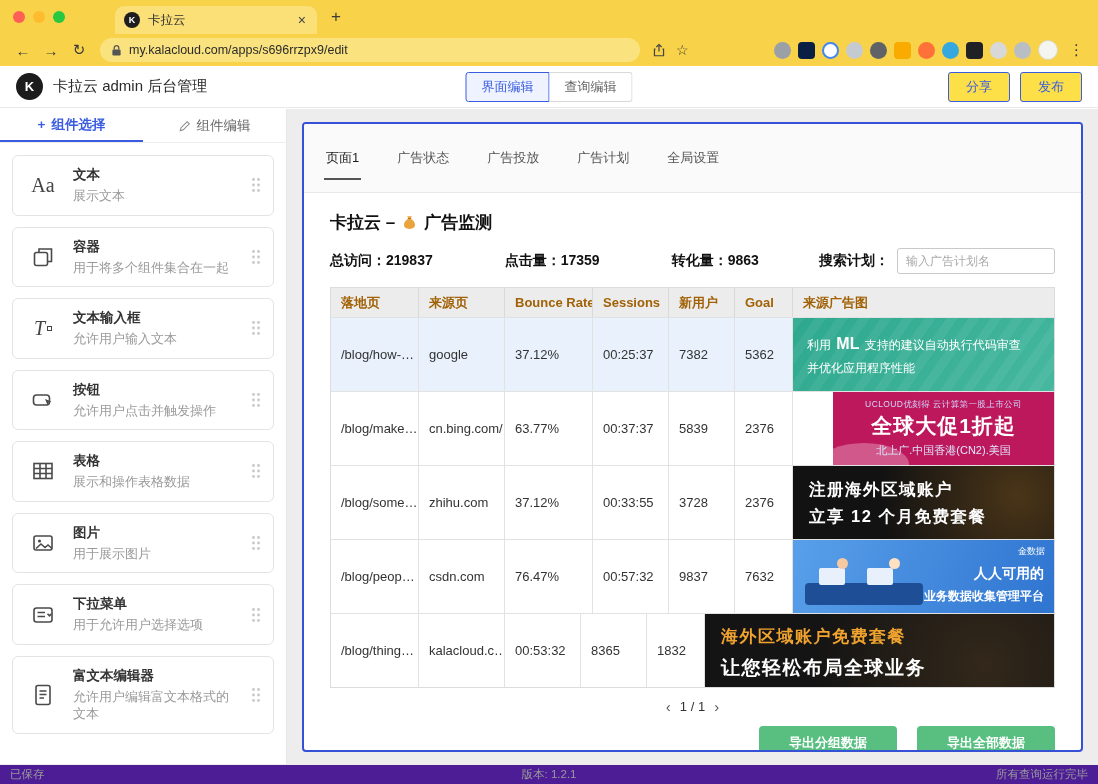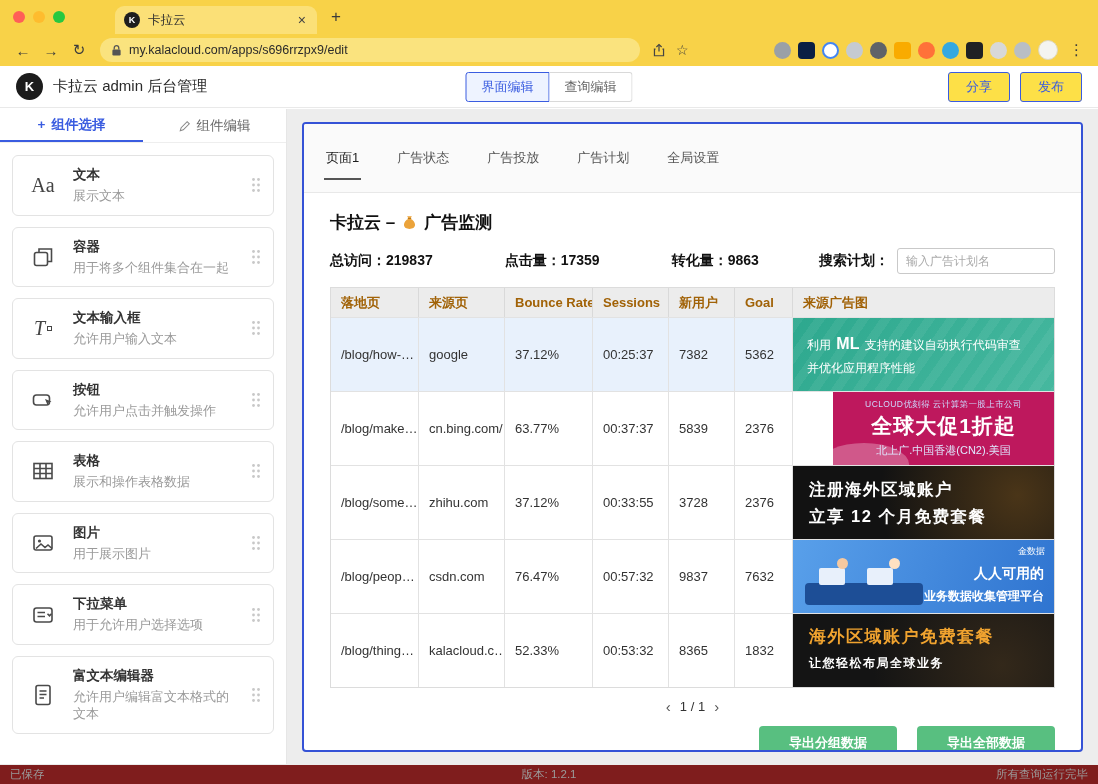--- a/index.html
+++ b/index.html
@@ -97,29 +97,29 @@
   .ad4-text { position:absolute; right:10px; top:25px; text-align:right; }
   .ad4-line1 { font-size:14px; font-weight:bold; }
   .ad4-line2 { font-size:12px; margin-top:5px; font-weight:bold; }
   .ad4 .desk { position:absolute; left:12px; bottom:8px; width:118px; height:22px; background:#1d4e96; border-radius:4px; }
   .ad4 .mon1 { position:absolute; left:26px; bottom:28px; width:26px; height:17px; background:#e8f0fb; border-radius:2px; }
   .ad4 .mon2 { position:absolute; left:74px; bottom:28px; width:26px; height:17px; background:#e8f0fb; border-radius:2px; }
   .ad4 .head1 { position:absolute; left:44px; bottom:44px; width:11px; height:11px; border-radius:50%; background:#f6c9a0; }
   .ad4 .head2 { position:absolute; left:96px; bottom:44px; width:11px; height:11px; border-radius:50%; background:#ffe1c2; }
   .ad5 { background:radial-gradient(circle at 80% 70%, #33281a 0%, transparent 60%), #141414; padding:11px 16px; }
   .ad5-line1 { color:#f0a32f; font-size:17px; font-weight:bold; letter-spacing:1.5px; }
-  .ad5-line2 { color:#fff; font-size:12px; font-weight:bold; letter-spacing:1.5px; margin-top:7px; }
+  .ad5-line2 { color:#fff; font-size:19px; font-weight:bold; letter-spacing:1.5px; margin-top:7px; }
 
   .pagination { margin-top:11px; display:flex; justify-content:center; align-items:center; gap:9px; font-size:13px; color:#333; }
   .page-arrow { color:#555; font-size:15px; line-height:1; }
   .export-row { margin-top:auto; display:flex; justify-content:flex-end; gap:20px; padding-top:12px; }
   .export-btn { background:#58bf80; color:#fff; font-size:13px; font-weight:bold; padding:8px 30px; border-radius:4px; border:none; font-family:inherit; }
 
   
-  .statusbar { position:absolute; bottom:0; left:0; right:0; height:20px; background:#7f1d1d; border-top:1px solid #ececec; display:flex; align-items:center; font-size:11.5px; color:#9b9b9b; padding:0 10px; }
+  .statusbar { position:absolute; bottom:0; left:0; right:0; height:20px; background:#4c1d95; border-top:1px solid #ececec; display:flex; align-items:center; font-size:11.5px; color:#9b9b9b; padding:0 10px; }
   .status-center { position:absolute; left:50%; transform:translateX(-50%); }
   .status-right { margin-left:auto; }
 
   svg { display:block; }
 </style>
 </head>
 <body>
 
 <div class="titlebar">
   <div class="traffic">
@@ -514,21 +514,20 @@
                   <div class="ad4-line1">人人可用的</div>
                   <div class="ad4-line2">业务数据收集管理平台</div>
                 </div>
               </div>
             </span>
           </div>
 
           <div class="trow">
             <span class="td c1">/blog/thing…</span>
             <span class="td c2">kalacloud.c…</span>
-            <span class="td c3">52.33%</span>
             <span class="td c4">00:53:32</span>
             <span class="td c5">8365</span>
             <span class="td c6">1832</span>
             <span class="td c7">
               <div class="ad ad5">
                 <div class="ad5-line1">海外区域账户免费套餐</div>
                 <div class="ad5-line2">让您轻松布局全球业务</div>
               </div>
             </span>
           </div>

